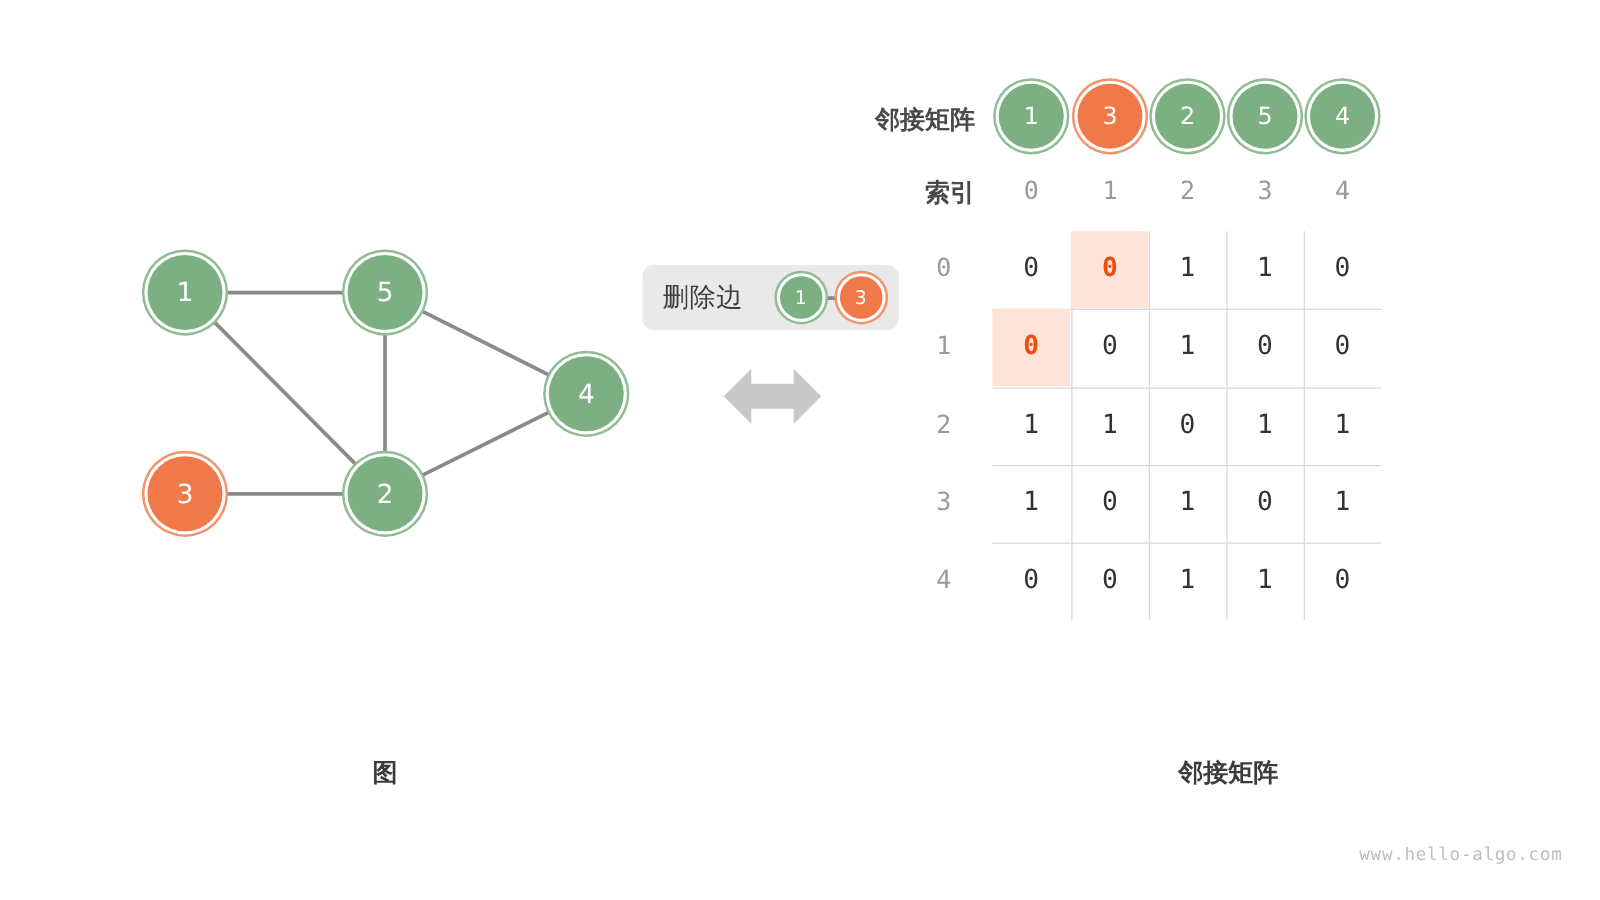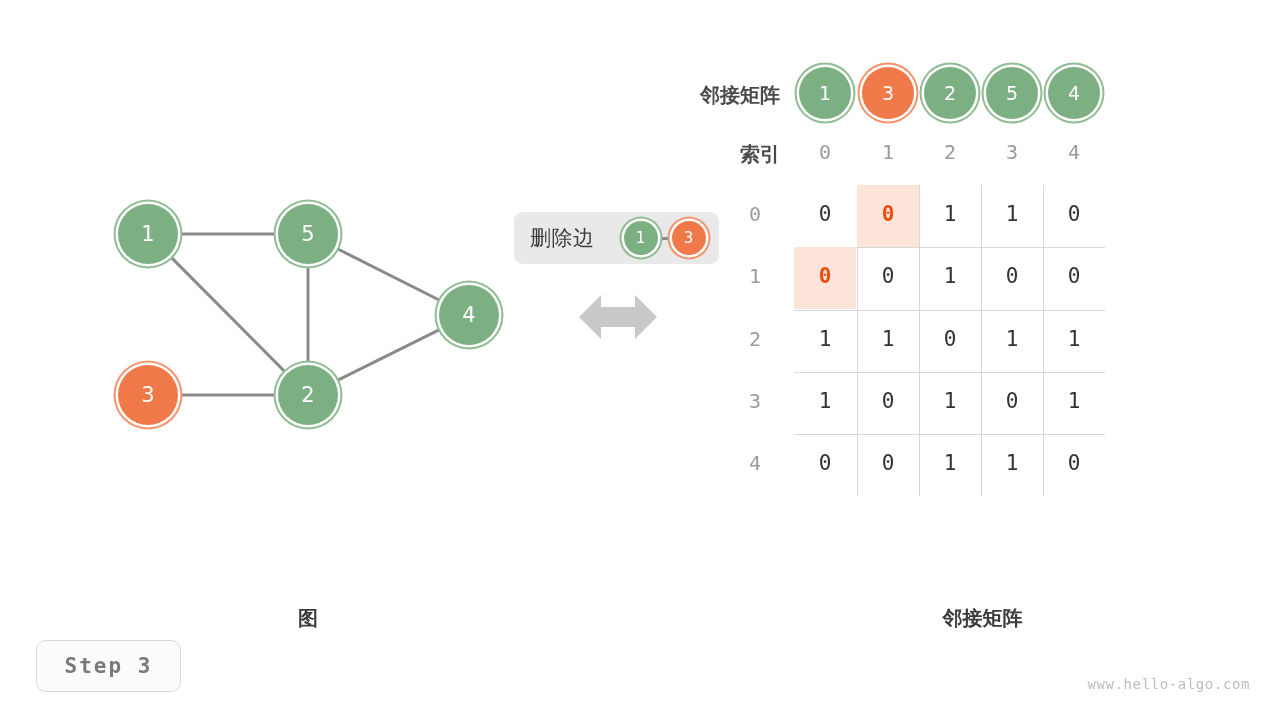--- a/index.html
+++ b/index.html
@@ -300,17 +300,16 @@
         <div class="cell" style="left: 919px; top: 451px;">1</div>
         <div class="cell" style="left: 981px; top: 451px;">1</div>
         <div class="cell" style="left: 1043px; top: 451px;">0</div>
       </div>
   </div>
 
   <div class="caption" style="left:248px; top:605px; width:120px;">图</div>
 
   <div class="caption" style="left:900px; top:605px; width:165px;">邻接矩阵</div>
 
-  <div class="step-badge">Step 3</div>
 
   <div class="watermark">www.hello-algo.com</div>
 
 </div>
 
 </body></html>

